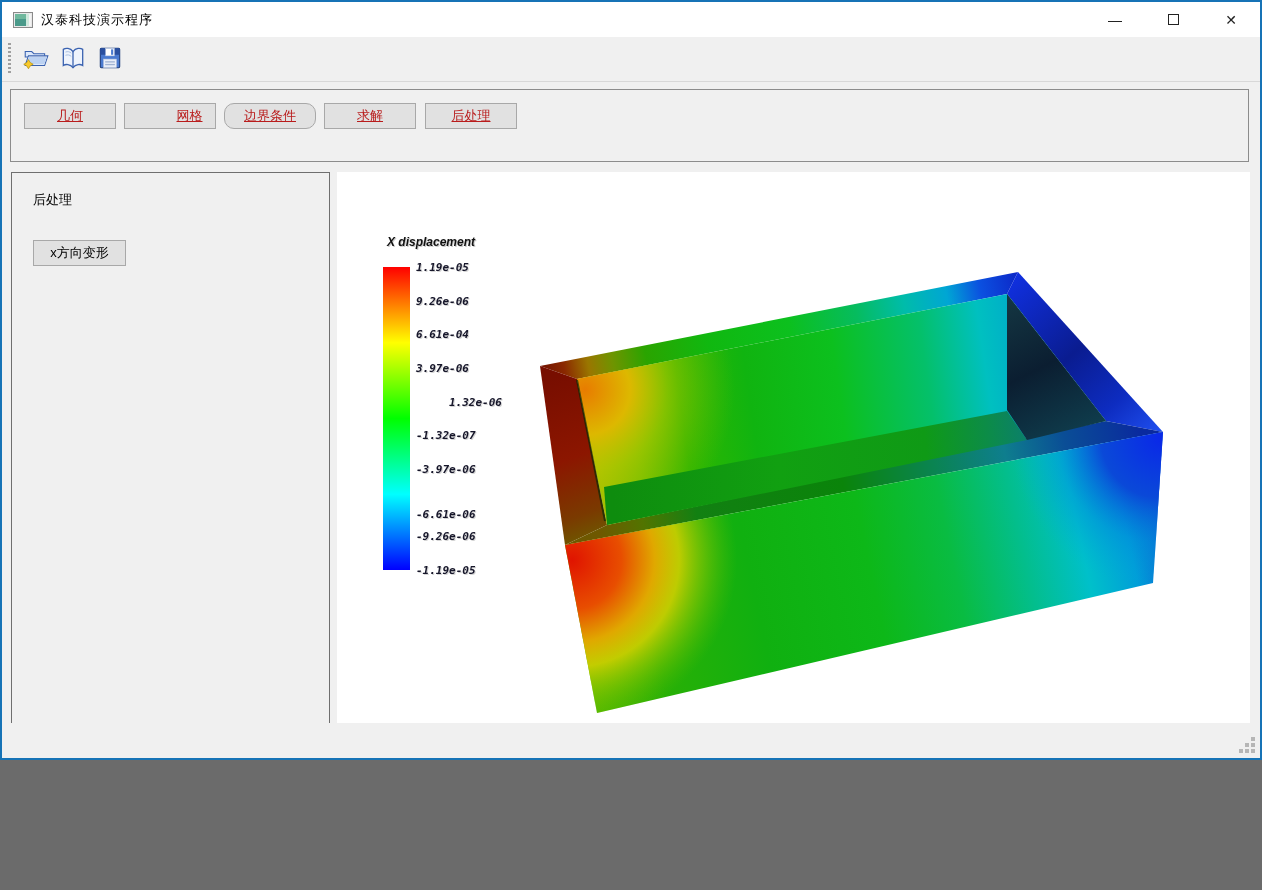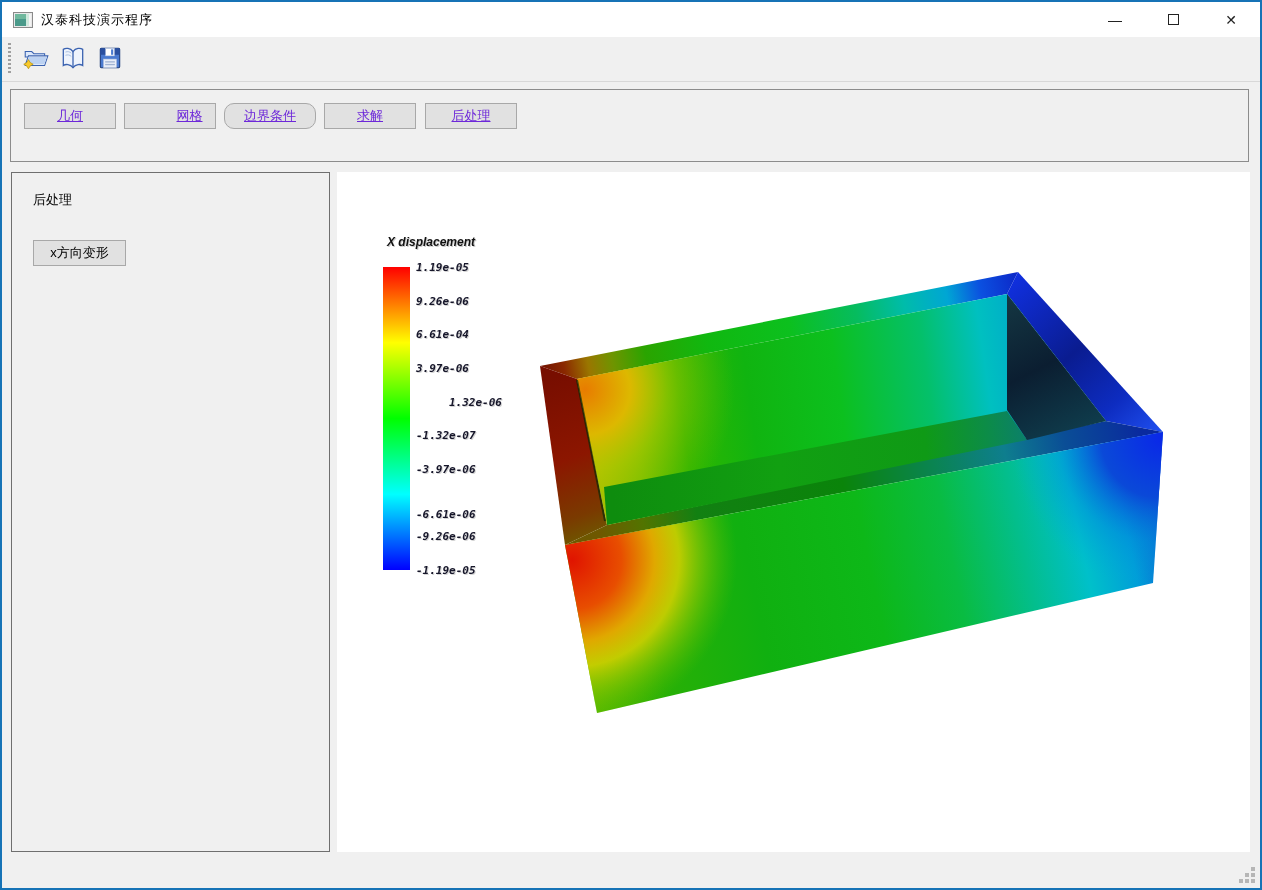--- a/index.html
+++ b/index.html
@@ -1,18 +1,18 @@
 <!DOCTYPE html>
 <html><head>
 <meta charset="utf-8">
 <style>
   html,body{margin:0;padding:0;background:#6b6b6b;}
   *{box-sizing:border-box;}
   .window{
-    position:relative;width:1262px;height:890px;background:#f0f0f0;
+    position:relative;width:1262px;height:760px;background:#f0f0f0;
     font-family:"Liberation Sans",sans-serif;overflow:hidden;
   }
   .win-border{position:absolute;inset:0;border:2px solid #1673b6;pointer-events:none;z-index:90;}
   
   .titlebar{position:absolute;left:2px;top:2px;right:2px;height:35px;background:#ffffff;
     display:flex;align-items:center;padding-left:11px;}
   .app-icon{width:20px;height:16px;display:inline-block;}
   .title-text{font-size:13px;color:#000;margin-left:8px;letter-spacing:1px;}
   .win-controls{margin-left:auto;display:flex;height:100%;}
   .win-btn{width:58px;height:100%;background:#fff;border:none;font-size:14px;color:#222;
@@ -20,21 +20,21 @@
   .max-glyph{width:11px;height:11px;border:1px solid #222;display:inline-block;}
   
   .toolbar{position:absolute;left:2px;top:37px;right:2px;height:45px;background:#f0f0f0;
     border-bottom:1px solid #d8d8d8;display:flex;align-items:center;padding-left:4px;}
   .gripper{width:3px;height:32px;margin:0 8px 0 2px;
     background-image:repeating-linear-gradient(to bottom,#9f9f9f 0 2px,transparent 2px 4px);}
   .tool-btn{width:34px;height:34px;background:transparent;border:none;padding:2px;margin-right:3px;cursor:pointer;}
   
   .groupbox{position:absolute;left:10px;top:89px;width:1239px;height:73px;border:1px solid #8c8c8c;background:#f0f0f0;}
   .wf-btn{position:absolute;top:13px;width:92px;height:26px;background:#e1e1e1;border:1px solid #a8a8a8;
-    font-family:"Liberation Sans",sans-serif;font-size:13px;color:#6d28d9;text-decoration:underline;cursor:pointer;}
+    font-family:"Liberation Sans",sans-serif;font-size:13px;color:#b91c1c;text-decoration:underline;cursor:pointer;}
   
   .sidebar{position:absolute;left:11px;top:172px;width:319px;height:680px;background:#f0f0f0;border:1px solid #6f6f6f;}
   .panel-title{position:absolute;left:21px;top:18px;font-size:13px;color:#000;}
   .deform-btn{position:absolute;left:21px;top:55px;width:93px;height:26px;background:#e1e1e1;border:1px solid #a8a8a8;
     font-family:"Liberation Sans",sans-serif;font-size:13px;color:#000;cursor:pointer;margin-top:12px;}
   
   .viewport{position:absolute;left:337px;top:172px;width:913px;height:680px;background:#ffffff;}
   .model-svg{position:absolute;inset:0;width:100%;height:100%;}
   .colorbar-title{position:absolute;left:50px;top:63px;font-weight:bold;font-style:italic;font-size:12px;color:#111;
     text-shadow:1px 1px 0 rgba(160,160,160,.55);}

